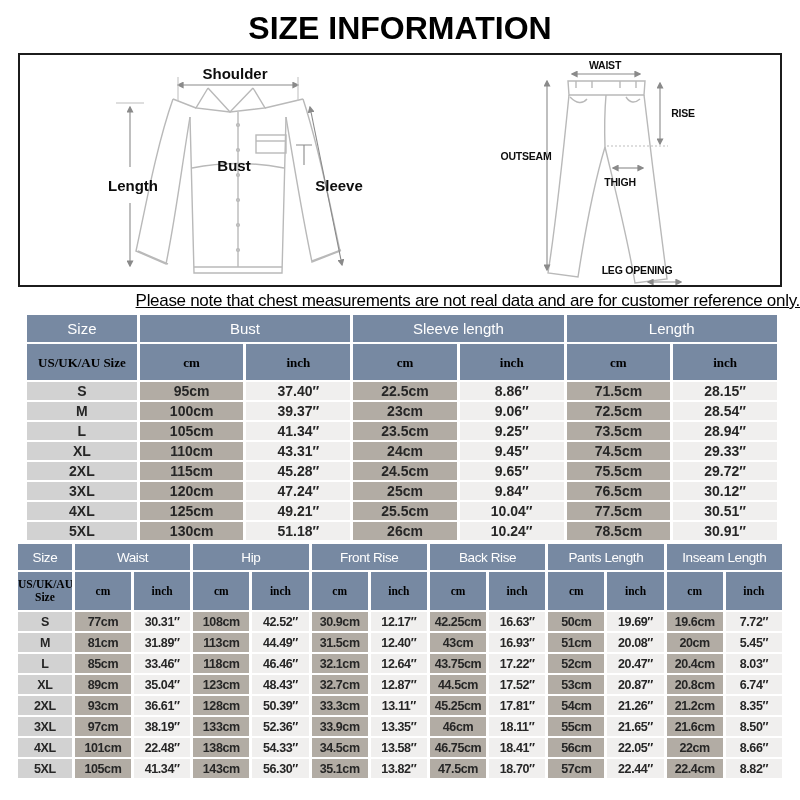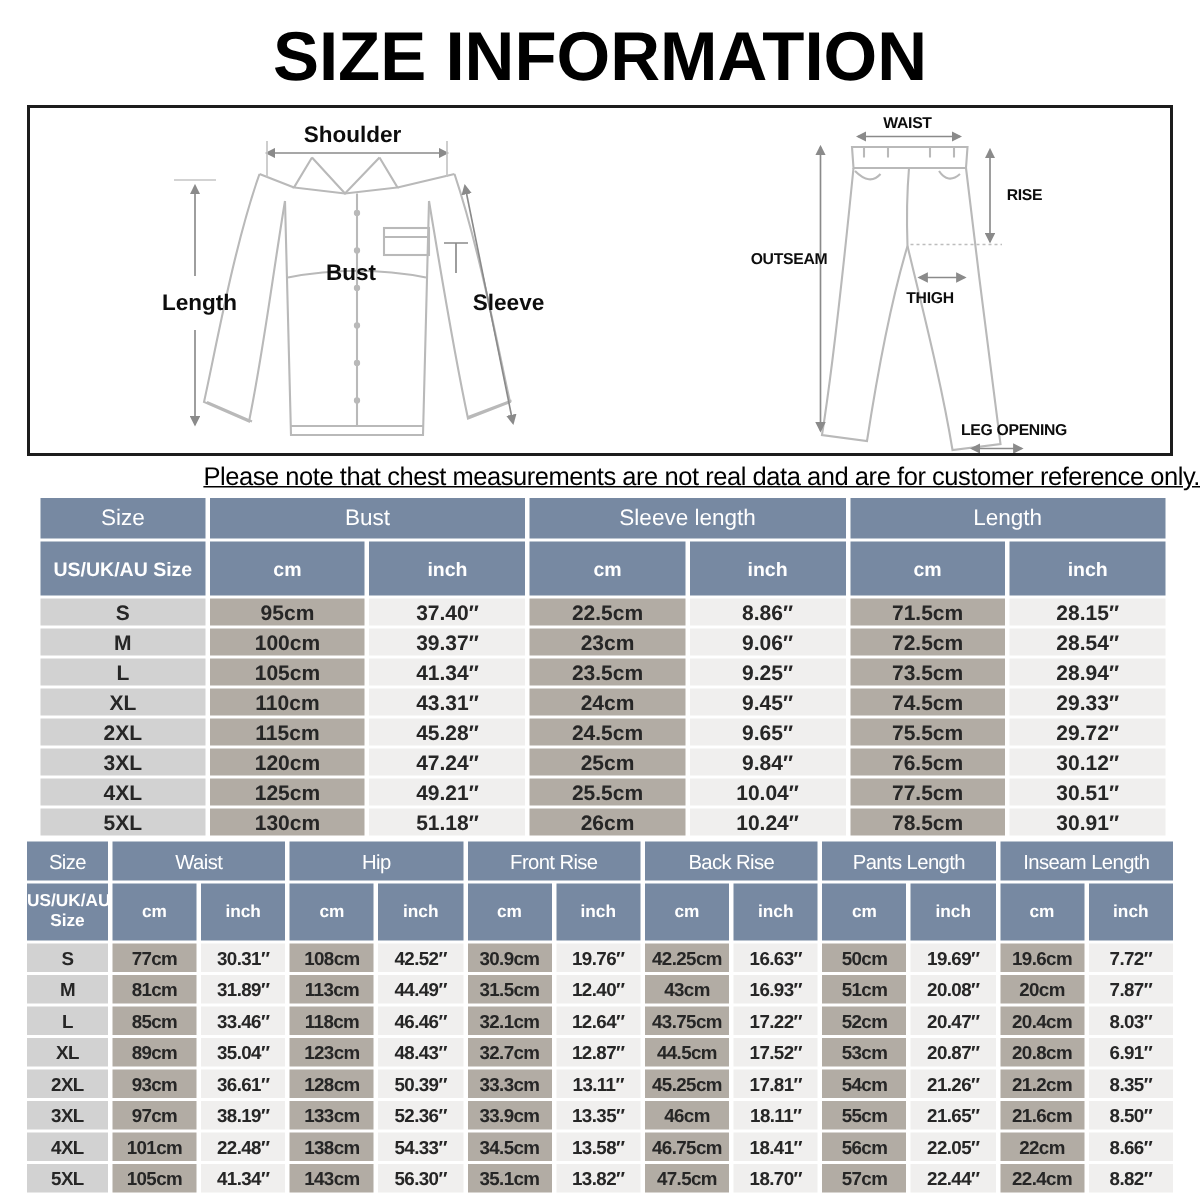--- a/index.html
+++ b/index.html
@@ -3,36 +3,36 @@
 <meta charset="utf-8">
 <style>
   :root{
     --header:#7789a2; --sizecol:#d2d2d2; --cmcol:#b2aca4; --inchcol:#f0efee;
     --ink:#262626; --line:#b9b9b9; --arrow:#8a8a8a;
   }
   *{box-sizing:border-box;}
   html,body{margin:0;padding:0;}
   body{width:800px;height:800px;background:#fff;overflow:hidden;
        font-family:"Liberation Sans",sans-serif;color:#000;}
-  .title{margin:10px 0 6px;text-align:center;font-size:46px;font-weight:bold;
+  .title{margin:10px 0 6px;text-align:center;font-size:32px;font-weight:bold;
          letter-spacing:0;}
   .diagram-box{position:relative;margin:0 18px;height:234px;border:2px solid #1c1c1c;
                background:#fff;}
   .diagram-box svg{position:absolute;left:0;top:0;}
   .lbl{position:absolute;font-weight:bold;color:#0d0d0d;white-space:nowrap;
        transform:translate(-50%,-50%);}
   .lbl.shirt{font-size:15px;}
   .lbl.pants{font-size:10.5px;letter-spacing:-0.2px;}
   .note{margin:4px 0 2px;text-align:right;font-size:17px;letter-spacing:-0.3px;
         white-space:nowrap;color:#000;text-decoration:underline;}
   table{border-collapse:separate;border-spacing:3px 2px;table-layout:fixed;}
   th,td{text-align:center;vertical-align:middle;padding:0;overflow:hidden;}
   th.gh{background:var(--header);color:#fff;font-weight:normal;}
-  th.sh{background:var(--header);color:#ffffff;font-weight:bold;
-        font-family:Liberation Sans, sans-serif;}
+  th.sh{background:var(--header);color:#000000;font-weight:bold;
+        font-family:Liberation Serif, serif;}
   td.c-size{background:var(--sizecol);color:var(--ink);}
   td.c-cm{background:var(--cmcol);color:var(--ink);}
   td.c-inch{background:var(--inchcol);color:var(--ink);}
   #t1{width:756px;margin-left:24px;}
   #t1 th.gh{font-size:15px;height:27px;}
   #t1 th.sh{font-size:13px;height:36px;line-height:15px;}
   #t1 td{font-size:14px;font-weight:600;height:18px;}
   #t2{width:770px;margin-left:15px;}
   #t2 th.gh{font-size:13.5px;height:26px;letter-spacing:-0.4px;}
   #t2 th.sh{font-size:11.5px;height:38px;line-height:13px;}
@@ -105,21 +105,21 @@
 
   <span class="lbl shirt" style="left:215px;top:18px;">Shoulder</span>
   <span class="lbl shirt" style="left:113px;top:130px;">Length</span>
   <span class="lbl shirt" style="left:214px;top:110px;">Bust</span>
   <span class="lbl shirt" style="left:319px;top:130px;">Sleeve</span>
 
   <span class="lbl pants" style="left:585px;top:10px;">WAIST</span>
   <span class="lbl pants" style="left:663px;top:58px;">RISE</span>
   <span class="lbl pants" style="left:506px;top:101px;">OUTSEAM</span>
   <span class="lbl pants" style="left:600px;top:127px;">THIGH</span>
-  <span class="lbl pants" style="left:650px;top:215px;padding-left:12px;">LEG OPENING</span>
+  <span class="lbl pants" style="left:611px;top:215px;padding-left:12px;">LEG OPENING</span>
 </div>
 
 <p class="note">Please note that chest measurements are not real data and are for customer reference only.</p>
 
 <table id="t1">
     <colgroup>
       <col style="width: 15%;">
       <col style="width: 14.1667%;">
       <col style="width: 14.1667%;">
       <col style="width: 14.1667%;">
@@ -262,42 +262,42 @@
       </tr>
     </thead>
     <tbody>
       <tr>
         <td class="c-size">S</td>
         <td class="c-cm">77cm</td>
         <td class="c-inch">30.31″</td>
         <td class="c-cm">108cm</td>
         <td class="c-inch">42.52″</td>
         <td class="c-cm">30.9cm</td>
-        <td class="c-inch">19.76″</td>
+        <td class="c-inch">12.17″</td>
         <td class="c-cm">42.25cm</td>
         <td class="c-inch">16.63″</td>
         <td class="c-cm">50cm</td>
         <td class="c-inch">19.69″</td>
         <td class="c-cm">19.6cm</td>
         <td class="c-inch">7.72″</td>
       </tr>
       <tr>
         <td class="c-size">M</td>
         <td class="c-cm">81cm</td>
         <td class="c-inch">31.89″</td>
         <td class="c-cm">113cm</td>
         <td class="c-inch">44.49″</td>
         <td class="c-cm">31.5cm</td>
         <td class="c-inch">12.40″</td>
         <td class="c-cm">43cm</td>
         <td class="c-inch">16.93″</td>
         <td class="c-cm">51cm</td>
         <td class="c-inch">20.08″</td>
         <td class="c-cm">20cm</td>
-        <td class="c-inch">7.87″</td>
+        <td class="c-inch">5.45″</td>
       </tr>
       <tr>
         <td class="c-size">L</td>
         <td class="c-cm">85cm</td>
         <td class="c-inch">33.46″</td>
         <td class="c-cm">118cm</td>
         <td class="c-inch">46.46″</td>
         <td class="c-cm">32.1cm</td>
         <td class="c-inch">12.64″</td>
         <td class="c-cm">43.75cm</td>
@@ -313,21 +313,21 @@
         <td class="c-inch">35.04″</td>
         <td class="c-cm">123cm</td>
         <td class="c-inch">48.43″</td>
         <td class="c-cm">32.7cm</td>
         <td class="c-inch">12.87″</td>
         <td class="c-cm">44.5cm</td>
         <td class="c-inch">17.52″</td>
         <td class="c-cm">53cm</td>
         <td class="c-inch">20.87″</td>
         <td class="c-cm">20.8cm</td>
-        <td class="c-inch">6.91″</td>
+        <td class="c-inch">6.74″</td>
       </tr>
       <tr>
         <td class="c-size">2XL</td>
         <td class="c-cm">93cm</td>
         <td class="c-inch">36.61″</td>
         <td class="c-cm">128cm</td>
         <td class="c-inch">50.39″</td>
         <td class="c-cm">33.3cm</td>
         <td class="c-inch">13.11″</td>
         <td class="c-cm">45.25cm</td>

